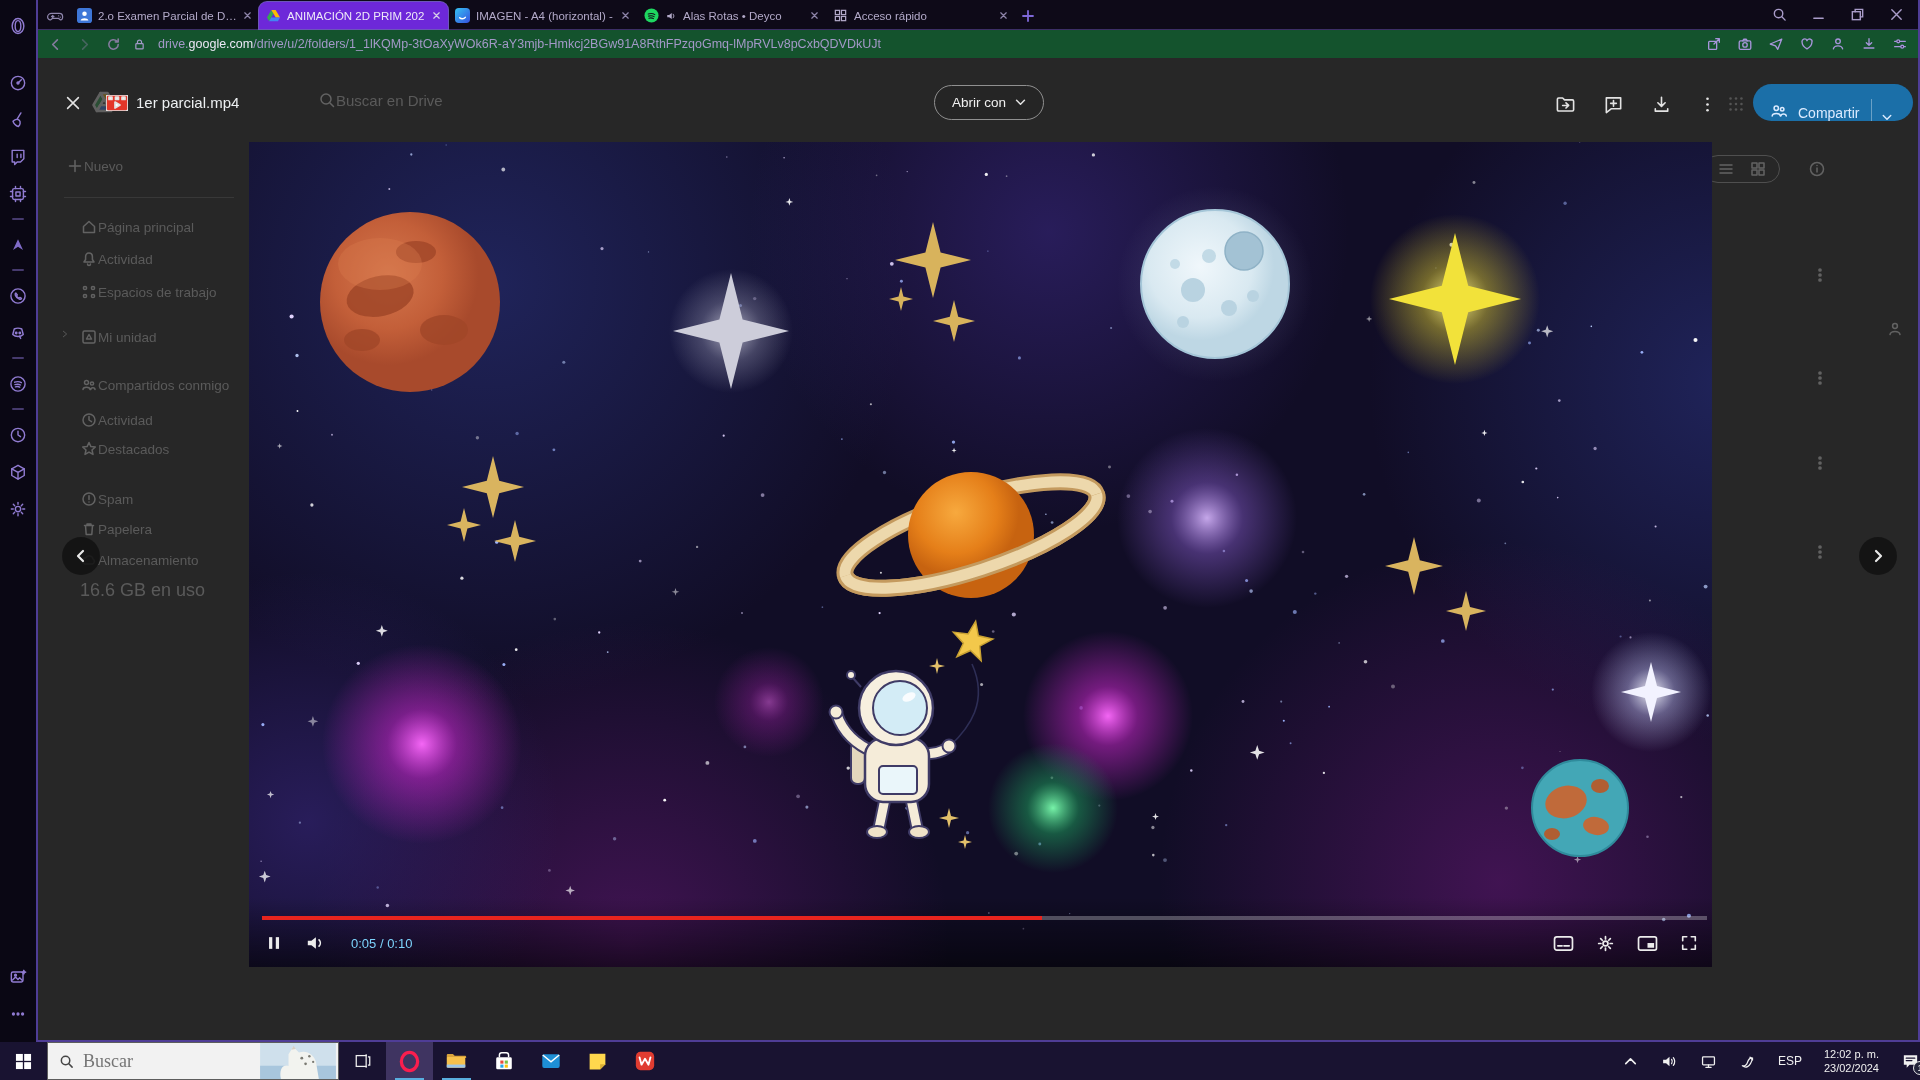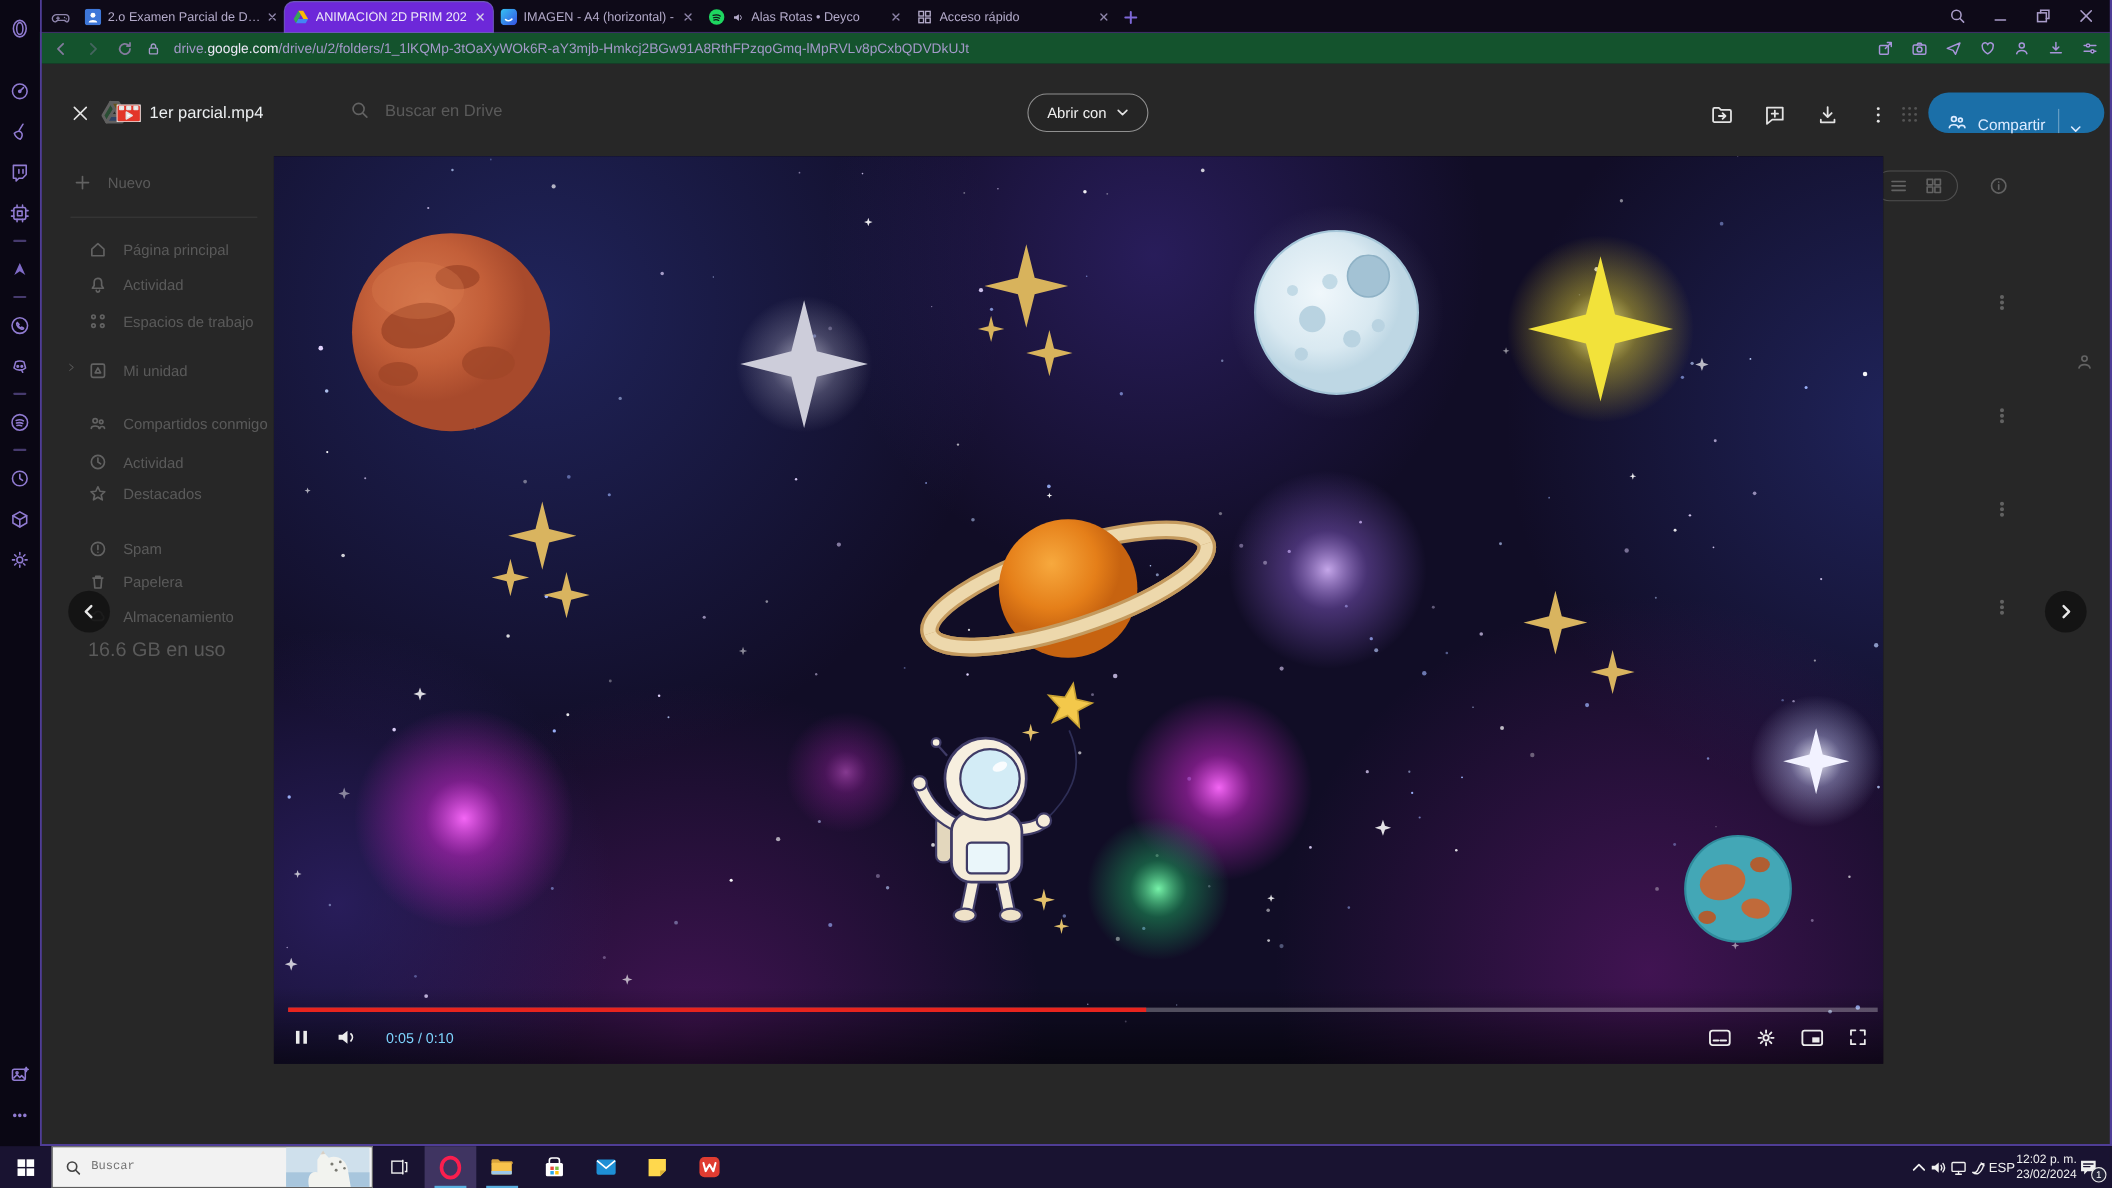--- a/index.html
+++ b/index.html
@@ -32,21 +32,21 @@
 .ab-nav svg{width:15px;height:15px;stroke:#847b9e;fill:none;stroke-width:1.7;stroke-linecap:round;stroke-linejoin:round}
 .ab-nav .dimmed{opacity:.45}
 .urlbox{flex:1;display:flex;align-items:center;gap:8px;font-size:12.5px;overflow:hidden;white-space:nowrap}
 .url-prefix,.url-path{color:#a399c8}
 .url-domain{color:#ece7f6}
 .ab-icons{display:flex;align-items:center;gap:15px}
 .ab-icons svg{width:16px;height:16px;stroke:#a795da;fill:none;stroke-width:1.5;stroke-linecap:round;stroke-linejoin:round}
 
 .drive{position:absolute;left:0;right:0;top:58px;bottom:0;background:#272727;overflow:hidden}
 .dim{position:absolute;inset:0;color:#7c7c7c;font-size:13.5px}
-.dim .it{position:absolute;display:flex;align-items:center;gap:14px;opacity:.6}
+.dim .it{position:absolute;display:flex;align-items:center;opacity:.6}
 .dim svg{width:18px;height:18px;stroke:#8a8a8a;fill:none;stroke-width:1.5;stroke-linecap:round;stroke-linejoin:round}
 .pv-head{position:absolute;left:0;right:0;top:0;height:84px;z-index:10;color:#e8eaed}
 .pv-head .hbtn{position:absolute;display:flex;align-items:center;justify-content:center;background:none;border:none}
 .pv-head svg{stroke:#e3e3e3;fill:none;stroke-width:1.7;stroke-linecap:round;stroke-linejoin:round}
 .pv-title{position:absolute;left:100px;top:36px;font-size:15px;color:#eceff1}
 .openwith{position:absolute;left:898px;top:27px;height:35px;padding:0 17px;display:flex;align-items:center;gap:9px;background:#252525;border:1px solid #909090;border-radius:18px;color:#f0f0f0;font-size:13.5px}
 .share{position:absolute;left:1717px;top:26px;height:37px;width:160px;border-radius:19px;display:flex;align-items:flex-end;color:#dcebff;font-size:14px;border:none}
 .share .sdiv{width:1px;height:22px;background:rgba(255,255,255,.35);margin-left:12px}
 .video{position:absolute;left:213px;top:84px;width:1463px;height:825px;background:#05030d}
 .video svg.scene{position:absolute;inset:0;width:100%;height:100%}
@@ -57,26 +57,26 @@
 .vrow .vb{background:none;border:none;display:flex;align-items:center;justify-content:center;margin-right:22px}
 .vrow svg{stroke:#ececec;fill:none;stroke-width:1.8;stroke-linecap:round;stroke-linejoin:round}
 .vtime{color:#7dd3fc;font-size:13px;margin-left:4px}
 .vflex{flex:1}
 .pv-arrow{position:absolute;top:479px;width:38px;height:38px;border-radius:50%;background:rgba(18,18,18,.88);border:none;display:flex;align-items:center;justify-content:center;z-index:20}
 .pv-arrow svg{width:16px;height:16px;stroke:#e8e8e8;fill:none;stroke-width:2.2;stroke-linecap:round;stroke-linejoin:round}
 
 .taskbar{position:absolute;left:0;right:0;top:1042px;height:38px;background:#191331;display:flex;align-items:stretch;z-index:80}
 .tb-start{width:47px;display:flex;align-items:center;justify-content:center;background:none;border:none}
 .tb-search{width:292px;background:#f2f2f2;border:1px solid #5d5d5d;display:flex;align-items:center;gap:9px;padding-left:11px;position:relative}
-.tb-search input{border:none;background:transparent;outline:none;font-size:11px;color:#333;width:150px;font-family:Liberation Mono, monospace}
+.tb-search input{border:none;background:transparent;outline:none;font-size:18px;color:#333;width:150px;font-family:Liberation Serif, serif}
 .catimg{position:absolute;right:0;top:0;width:80px;height:100%;overflow:hidden}
 .tb-ic{width:47px;display:flex;align-items:center;justify-content:center;position:relative;background:none;border:none}
 .tb-ic.run::after{content:"";position:absolute;left:9px;right:9px;bottom:0;height:2px;background:#59aede}
 .tb-ic.activeapp{background:rgba(146,123,199,.32)}
-.tb-tray{margin-left:auto;display:flex;align-items:center;gap:1px;padding-right:12px;color:#f0f0f0}
+.tb-tray{margin-left:auto;display:flex;align-items:center;gap:22px;color:#f0f0f0}
 .tb-tray svg{width:17px;height:17px;stroke:#f0f0f0;fill:none;stroke-width:1.5;stroke-linecap:round;stroke-linejoin:round}
 .clock{font-size:11px;line-height:1.3;text-align:right}
 .notif{position:relative;display:flex}
 .badge{position:absolute;right:-7px;bottom:-4px;width:14px;height:14px;border-radius:50%;background:#23233a;border:1px solid #e6e6e6;color:#fff;font-size:9px;display:flex;align-items:center;justify-content:center}
 </style>
 </head>
 <body>
 
 <div class="screen">
 

